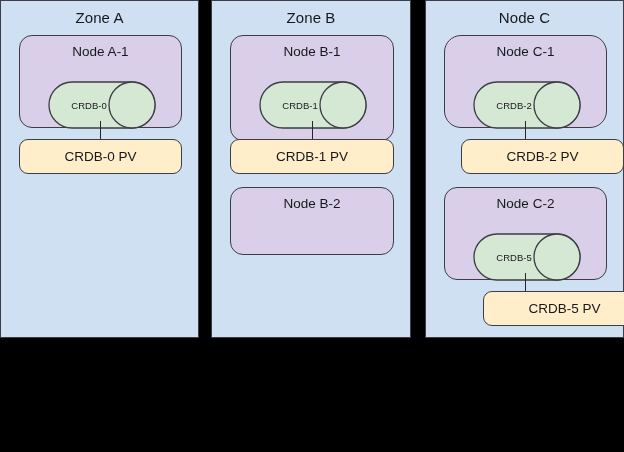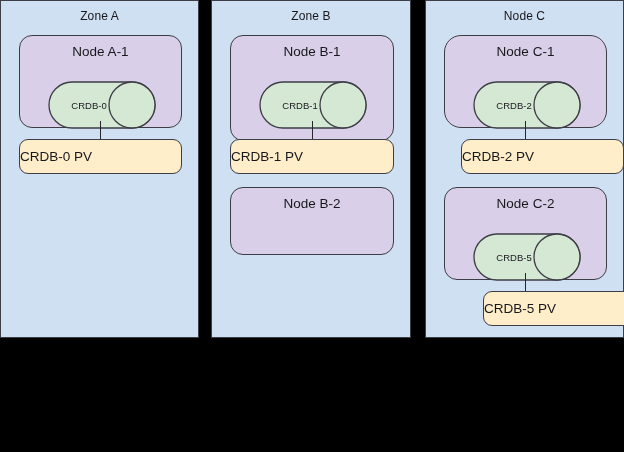--- a/index.html
+++ b/index.html
@@ -12,21 +12,21 @@
 
   
   .zone{
     position:absolute;top:0;height:338px;
     background:#cfe0f2;
     border:1px solid #3d3d45;
     box-sizing:border-box;
   }
   .zone-title{
     position:absolute;left:0;right:0;top:8px;
-    text-align:center;font-size:12px;color:#17181c;
+    text-align:center;font-size:15px;color:#17181c;
     letter-spacing:.1px;
   }
 
   
   .node{
     position:absolute;
     background:#d9cfe8;
     border:1px solid #3d3d45;
     border-radius:13px;
     box-sizing:border-box;
@@ -47,21 +47,21 @@
     pointer-events:none;
   }
 
   
   .pv{
     position:absolute;
     background:#ffeec9;
     border:1px solid #3d3d45;
     border-radius:9px;
     box-sizing:border-box;
-    display:flex;align-items:center;
+    display:flex;align-items:center;justify-content:center;
   }
   .pv-label{font-size:13.5px;color:#17181c;}
 
   
   .edge{
     position:absolute;width:0;
     border-left:1.6px solid #26262b;
   }
 </style>
 </head>

